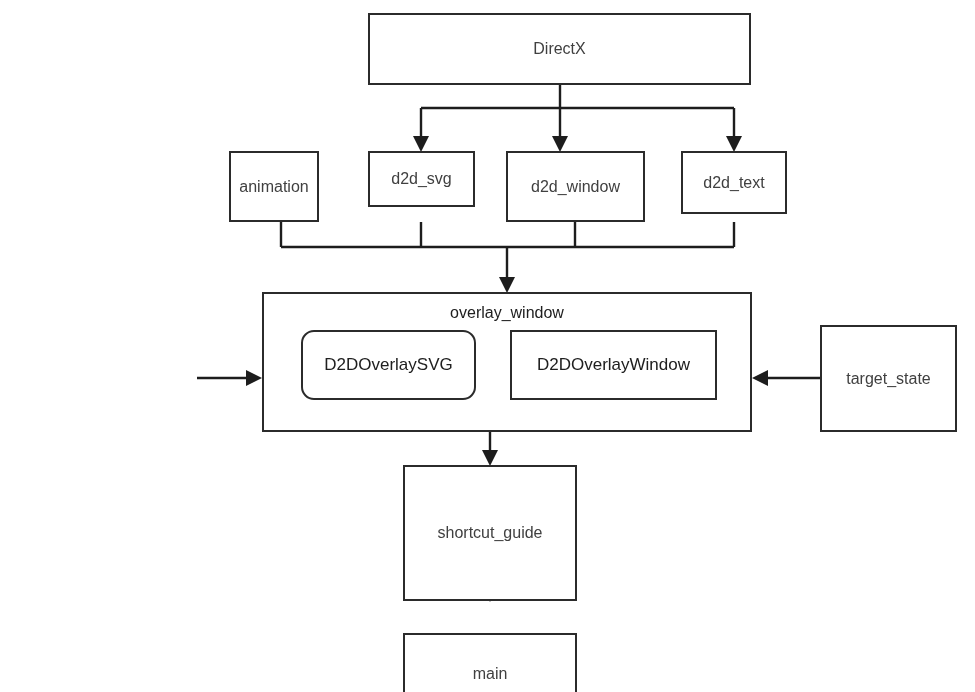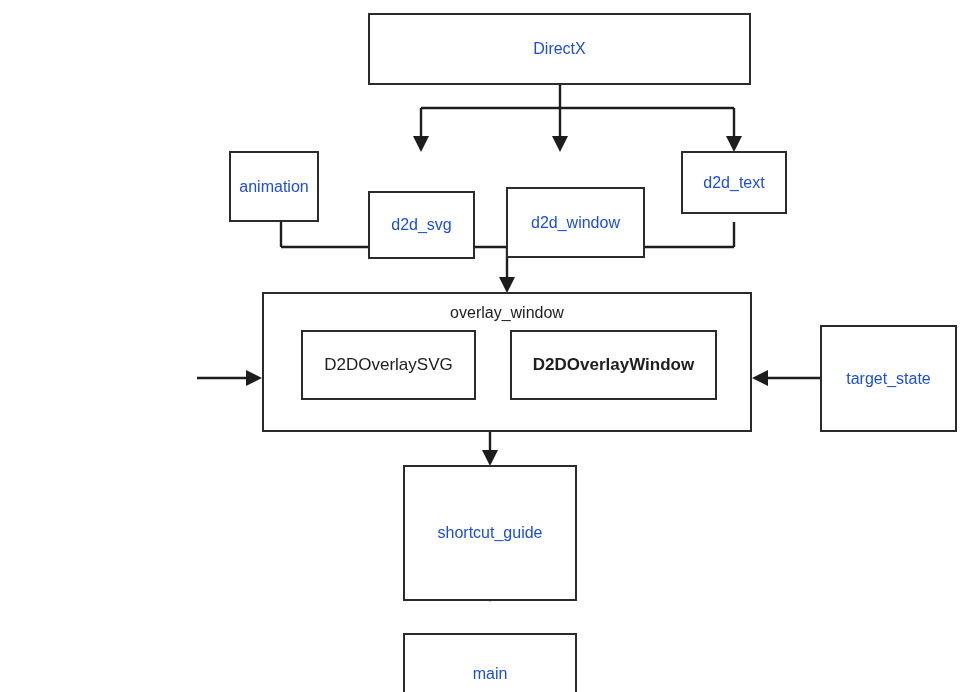--- a/index.html
+++ b/index.html
@@ -19,21 +19,21 @@
     overflow: hidden;
   }
   .node {
     position: absolute;
     box-sizing: border-box;
     border: 2px solid #2b2b2b;
     background: #ffffff;
     display: flex;
     align-items: center;
     justify-content: center;
-    color: #1d4ed8;
+    color: #404040;
     font-size: 16px;
     line-height: 1.2;
     text-align: right;
     z-index: 2;
   }
   .node .node-label {
     display: block;
     padding: 0 6px;
     white-space: nowrap;
   }
@@ -126,40 +126,40 @@
   </svg>
 
   <div class="node" style="left:368px; top:13px; width:383px; height:72px;">
     <span class="node-label">DirectX</span>
   </div>
 
   <div class="node" style="left:229px; top:151px; width:90px; height:71px;">
     <span class="node-label">animation</span>
   </div>
 
-  <div class="node" style="left:368px; top:151px; width:107px; height:68px;margin-top:40px;">
+  <div class="node" style="left:368px; top:151px; width:107px; height:56px;">
     <span class="node-label">d2d_svg</span>
   </div>
 
-  <div class="node" style="left:506px; top:151px; width:139px; height:71px;margin-top:36px;">
+  <div class="node" style="left:506px; top:151px; width:139px; height:71px;">
     <span class="node-label">d2d_window</span>
   </div>
 
   <div class="node" style="left:681px; top:151px; width:106px; height:63px;">
     <span class="node-label">d2d_text</span>
   </div>
 
   <div class="group" style="left:262px; top:292px; width:490px; height:140px;">
     <div class="group-title">overlay_window</div>
 
-    <div class="inner-node" style="left:37px; top:36px; width:175px; height:70px;">
+    <div class="inner-node" style="left:37px; top:36px; width:175px; height:70px;border-radius:13px;">
       <span class="node-label">D2DOverlaySVG</span>
     </div>
 
-    <div class="inner-node" style="left:246px; top:36px; width:207px; height:70px;font-weight:bold;">
+    <div class="inner-node" style="left:246px; top:36px; width:207px; height:70px;">
       <span class="node-label">D2DOverlayWindow</span>
     </div>
   </div>
 
 
   <div class="node" style="left:820px; top:325px; width:137px; height:107px;">
     <span class="node-label">target_state</span>
   </div>
 
   <div class="node" style="left:403px; top:465px; width:174px; height:136px;">

